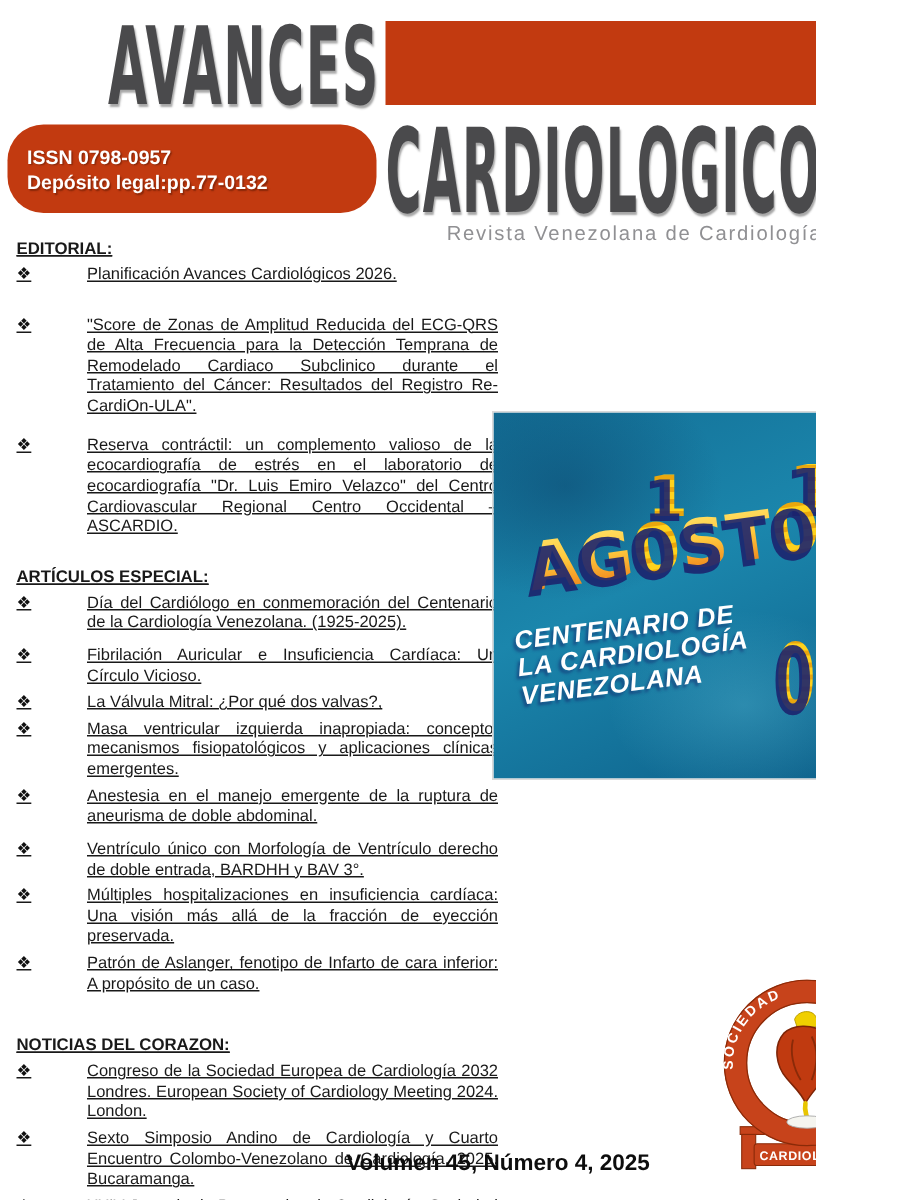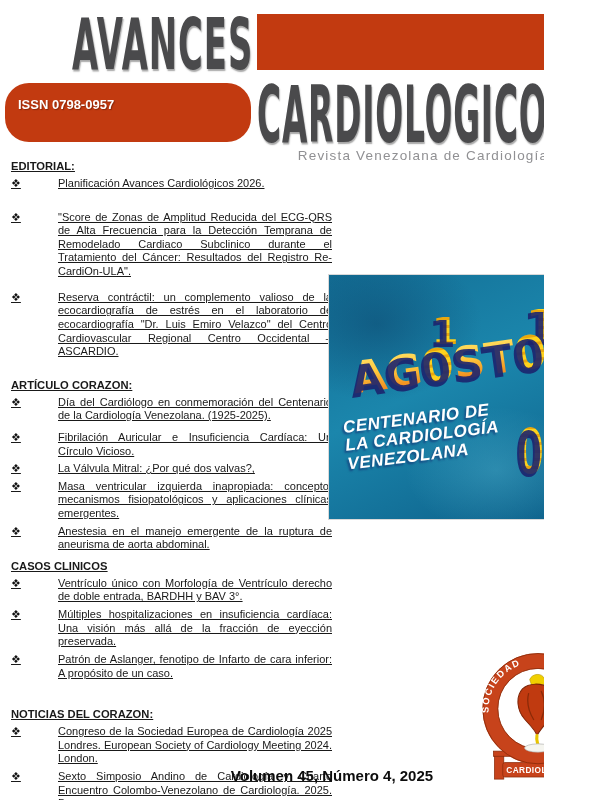--- a/index.html
+++ b/index.html
@@ -71,20 +71,21 @@
 </style>
 </head>
 <body>
 
 <div class="page">
 
   <div class="accent-top"></div>
   <div class="title1">AVANCES</div>
   <div class="issn-bar">
     <div>ISSN 0798-0957</div>
+    <div>Depósito legal:pp.77-0132</div>
   </div>
   <div class="title2">CARDIOLOGICOS</div>
   <div class="sub1">Revista Venezolana de Cardiología</div>
 
   <div class="toc">
 
     <div class="sec">
       <div class="sec-h">EDITORIAL:</div>
       <div class="item">
         <span class="bullet">❖</span>
@@ -100,21 +101,21 @@
       </div>
       <div class="sp"></div>
       <div class="item">
         <span class="bullet">❖</span>
         <span class="itext">Reserva contráctil: un complemento valioso de la ecocardiografía de estrés en el laboratorio de ecocardiografía "Dr. Luis Emiro Velazco" del Centro Cardiovascular Regional Centro Occidental – ASCARDIO.</span>
       </div>
       <div class="sp"></div>
     </div>
 
     <div class="sec">
-      <div class="sec-h">ARTÍCULO CORAZON:</div>
+      <div class="sec-h">ARTÍCULOS ESPECIAL:</div>
       <div class="item">
         <span class="bullet">❖</span>
         <span class="itext">Día del Cardiólogo en conmemoración del Centenario de la Cardiología Venezolana.  (1925-2025).</span>
       </div>
     </div>
 
     <div class="sec">
       <div class="item">
         <span class="bullet">❖</span>
         <span class="itext">Fibrilación Auricular e Insuficiencia Cardíaca: Un Círculo Vicioso.</span>
@@ -122,47 +123,46 @@
       <div class="item">
         <span class="bullet">❖</span>
         <span class="itext">La Válvula Mitral: ¿Por qué dos valvas?,</span>
       </div>
       <div class="item">
         <span class="bullet">❖</span>
         <span class="itext">Masa ventricular izquierda inapropiada: concepto, mecanismos fisiopatológicos y aplicaciones clínicas emergentes.</span>
       </div>
       <div class="item">
         <span class="bullet">❖</span>
-        <span class="itext">Anestesia en el manejo emergente de la ruptura de aneurisma de aorta abdominal.</span>
-      </div>
-    </div>
-
-    <div class="sec">
-      <div class="sec-h">CASOS CLINICOS</div>
+        <span class="itext">Anestesia en el manejo emergente de la ruptura de aneurisma de doble abdominal.</span>
+      </div>
+    </div>
+
+    <div class="sec">
       <div class="item">
         <span class="bullet">❖</span>
         <span class="itext">Ventrículo único con Morfología de Ventrículo derecho de doble entrada, BARDHH y BAV 3°.</span>
       </div>
       <div class="item">
         <span class="bullet">❖</span>
         <span class="itext">Múltiples hospitalizaciones en insuficiencia cardíaca: Una visión más allá de la fracción de eyección preservada.</span>
       </div>
       <div class="item">
         <span class="bullet">❖</span>
         <span class="itext">Patrón de Aslanger, fenotipo de Infarto de cara inferior: A propósito de un caso.</span>
       </div>
       <div class="sp"></div>
         <div class="sp"></div>
     </div>
 
     <div class="sec">
       <div class="sec-h">NOTICIAS DEL CORAZON:</div>
       <div class="item">
         <span class="bullet">❖</span>
-        <span class="itext">Congreso de la Sociedad Europea de Cardiología 2025 Londres. European Society of Cardiology Meeting 2024. London.</span>
+        <span class="itext">Congreso de la Sociedad Europea de Cardiología 2032 Londres. European Society of Cardiology Meeting 2024. London.</span>
       </div>
       <div class="item">
         <span class="bullet">❖</span>
         <span class="itext">Sexto Simposio Andino de Cardiología y Cuarto Encuentro Colombo-Venezolano de Cardiología. 2025. Bucaramanga.</span>
       </div>
       <div class="item">
         <span class="bullet">❖</span>
         <span class="itext">XXIV Jornada de Post grados de Cardiología. Sociedad Venezolana de Cardiología.</span>
       </div>
 

